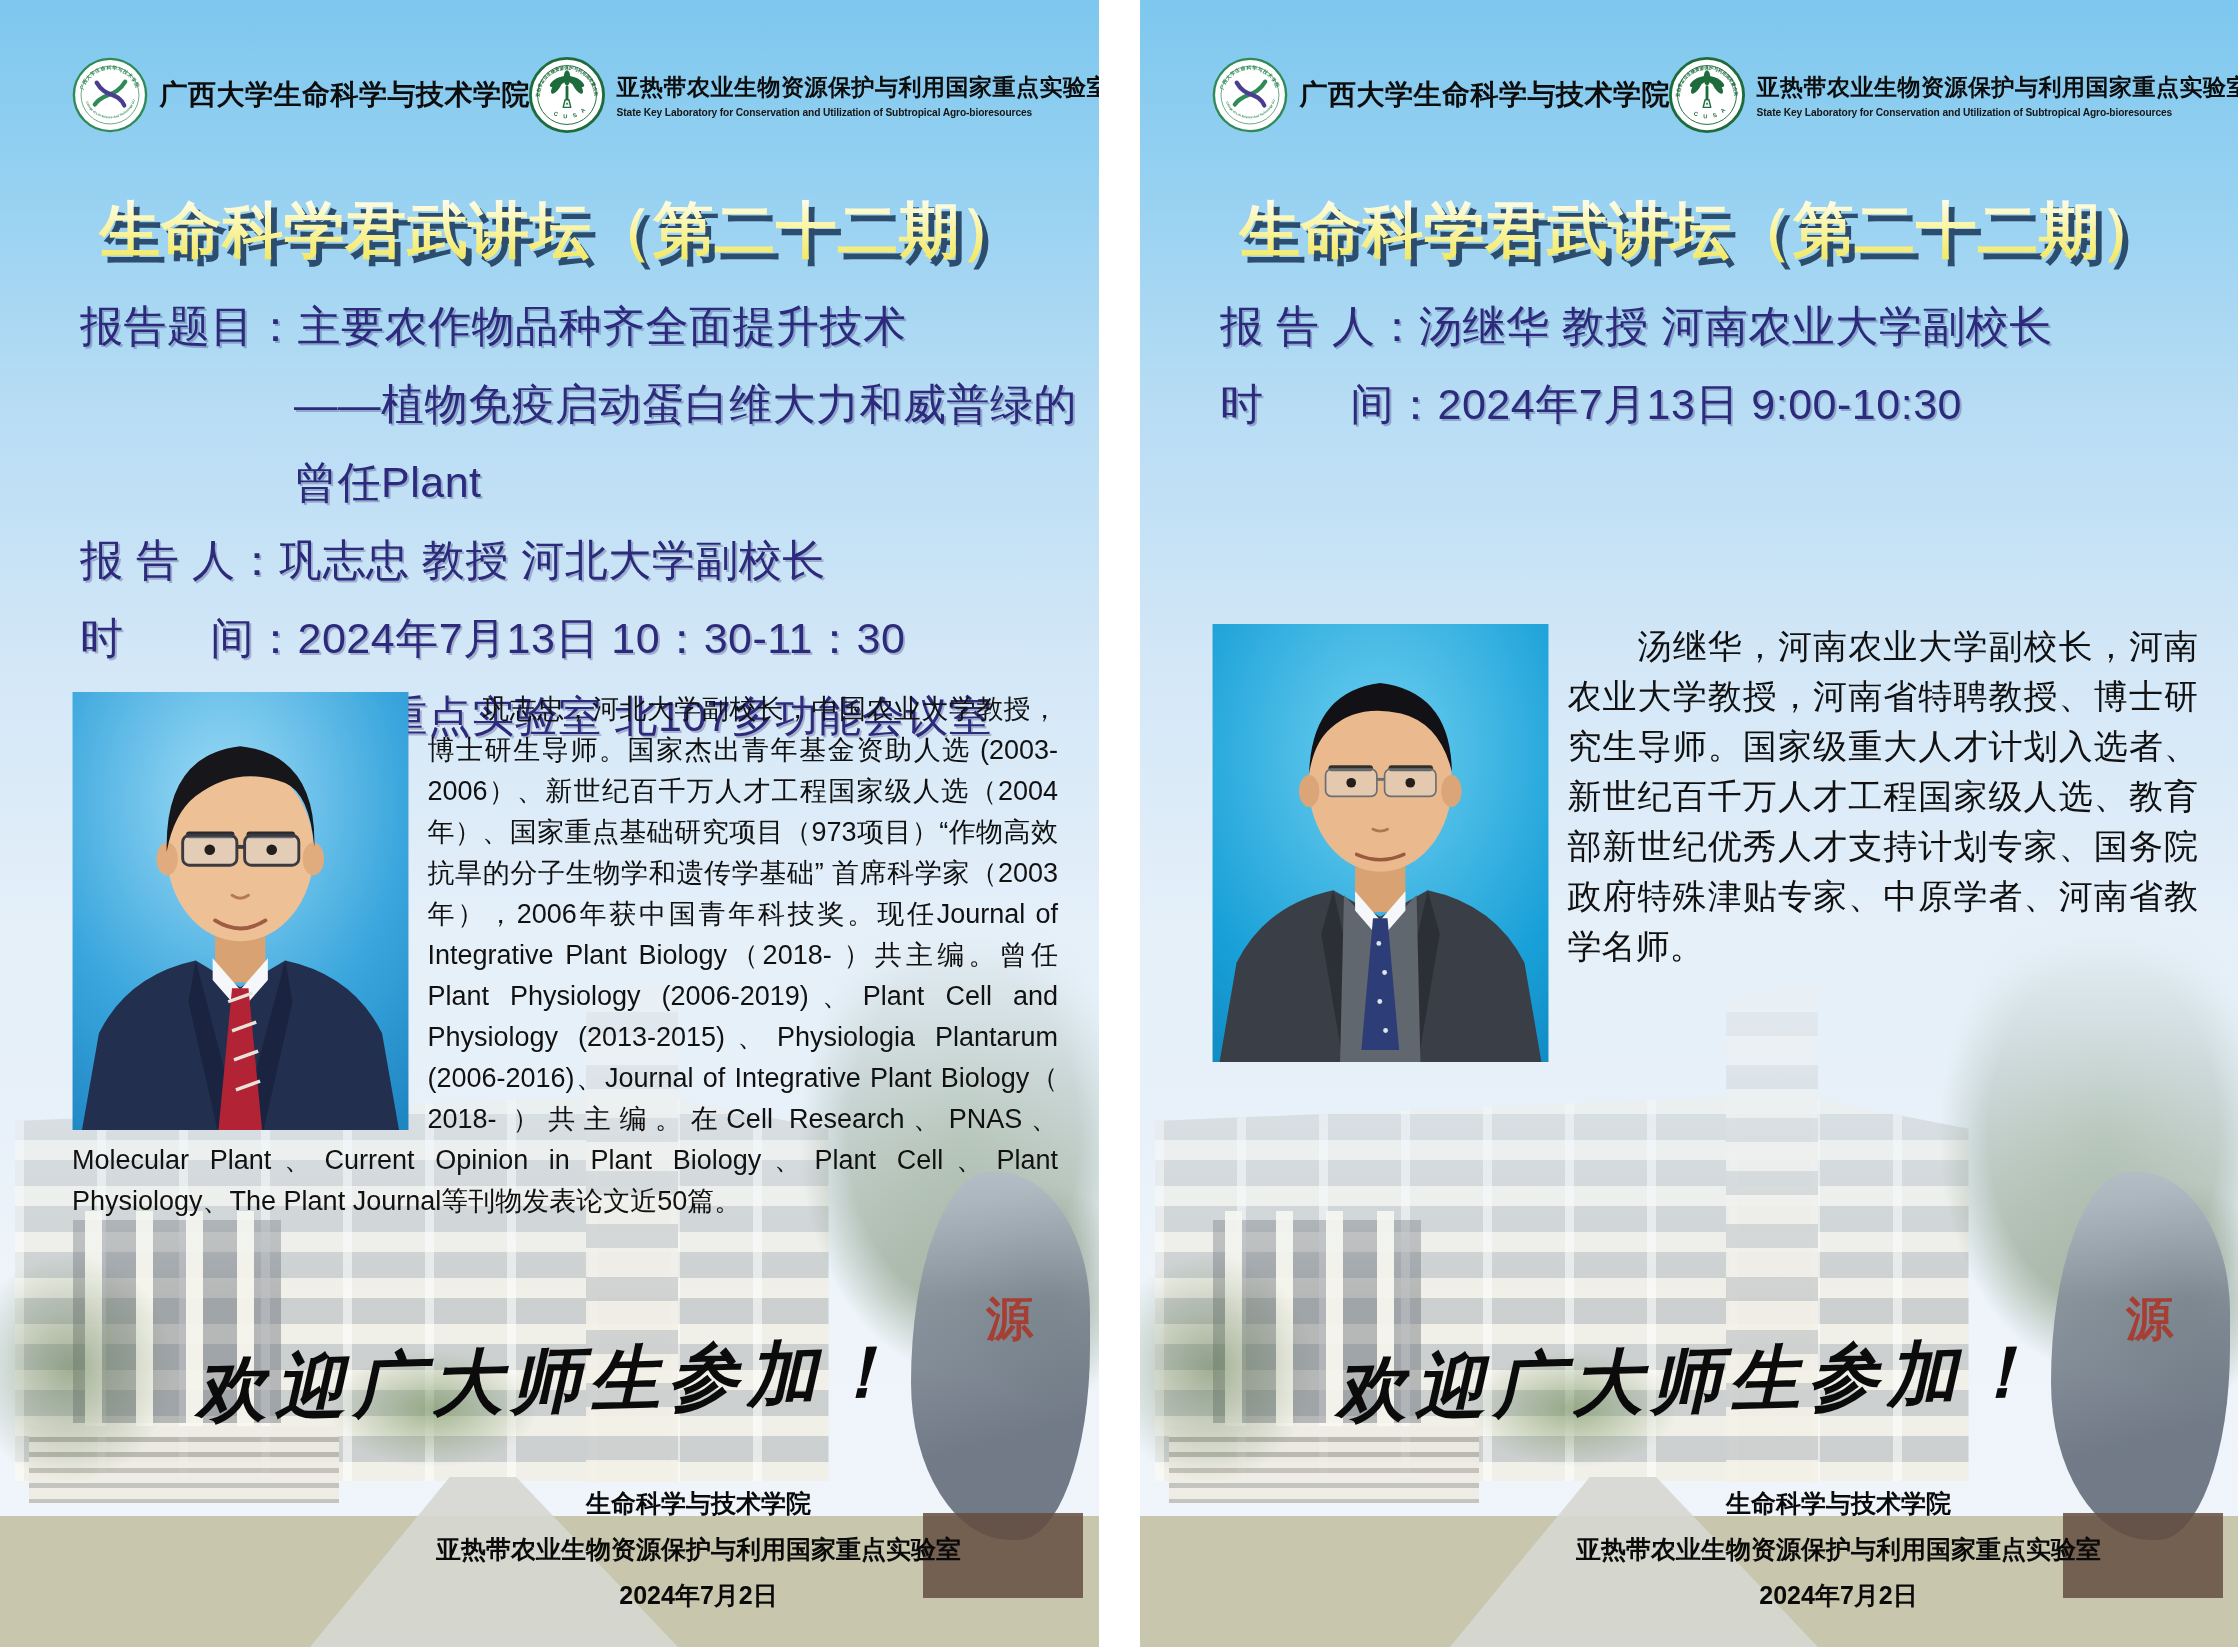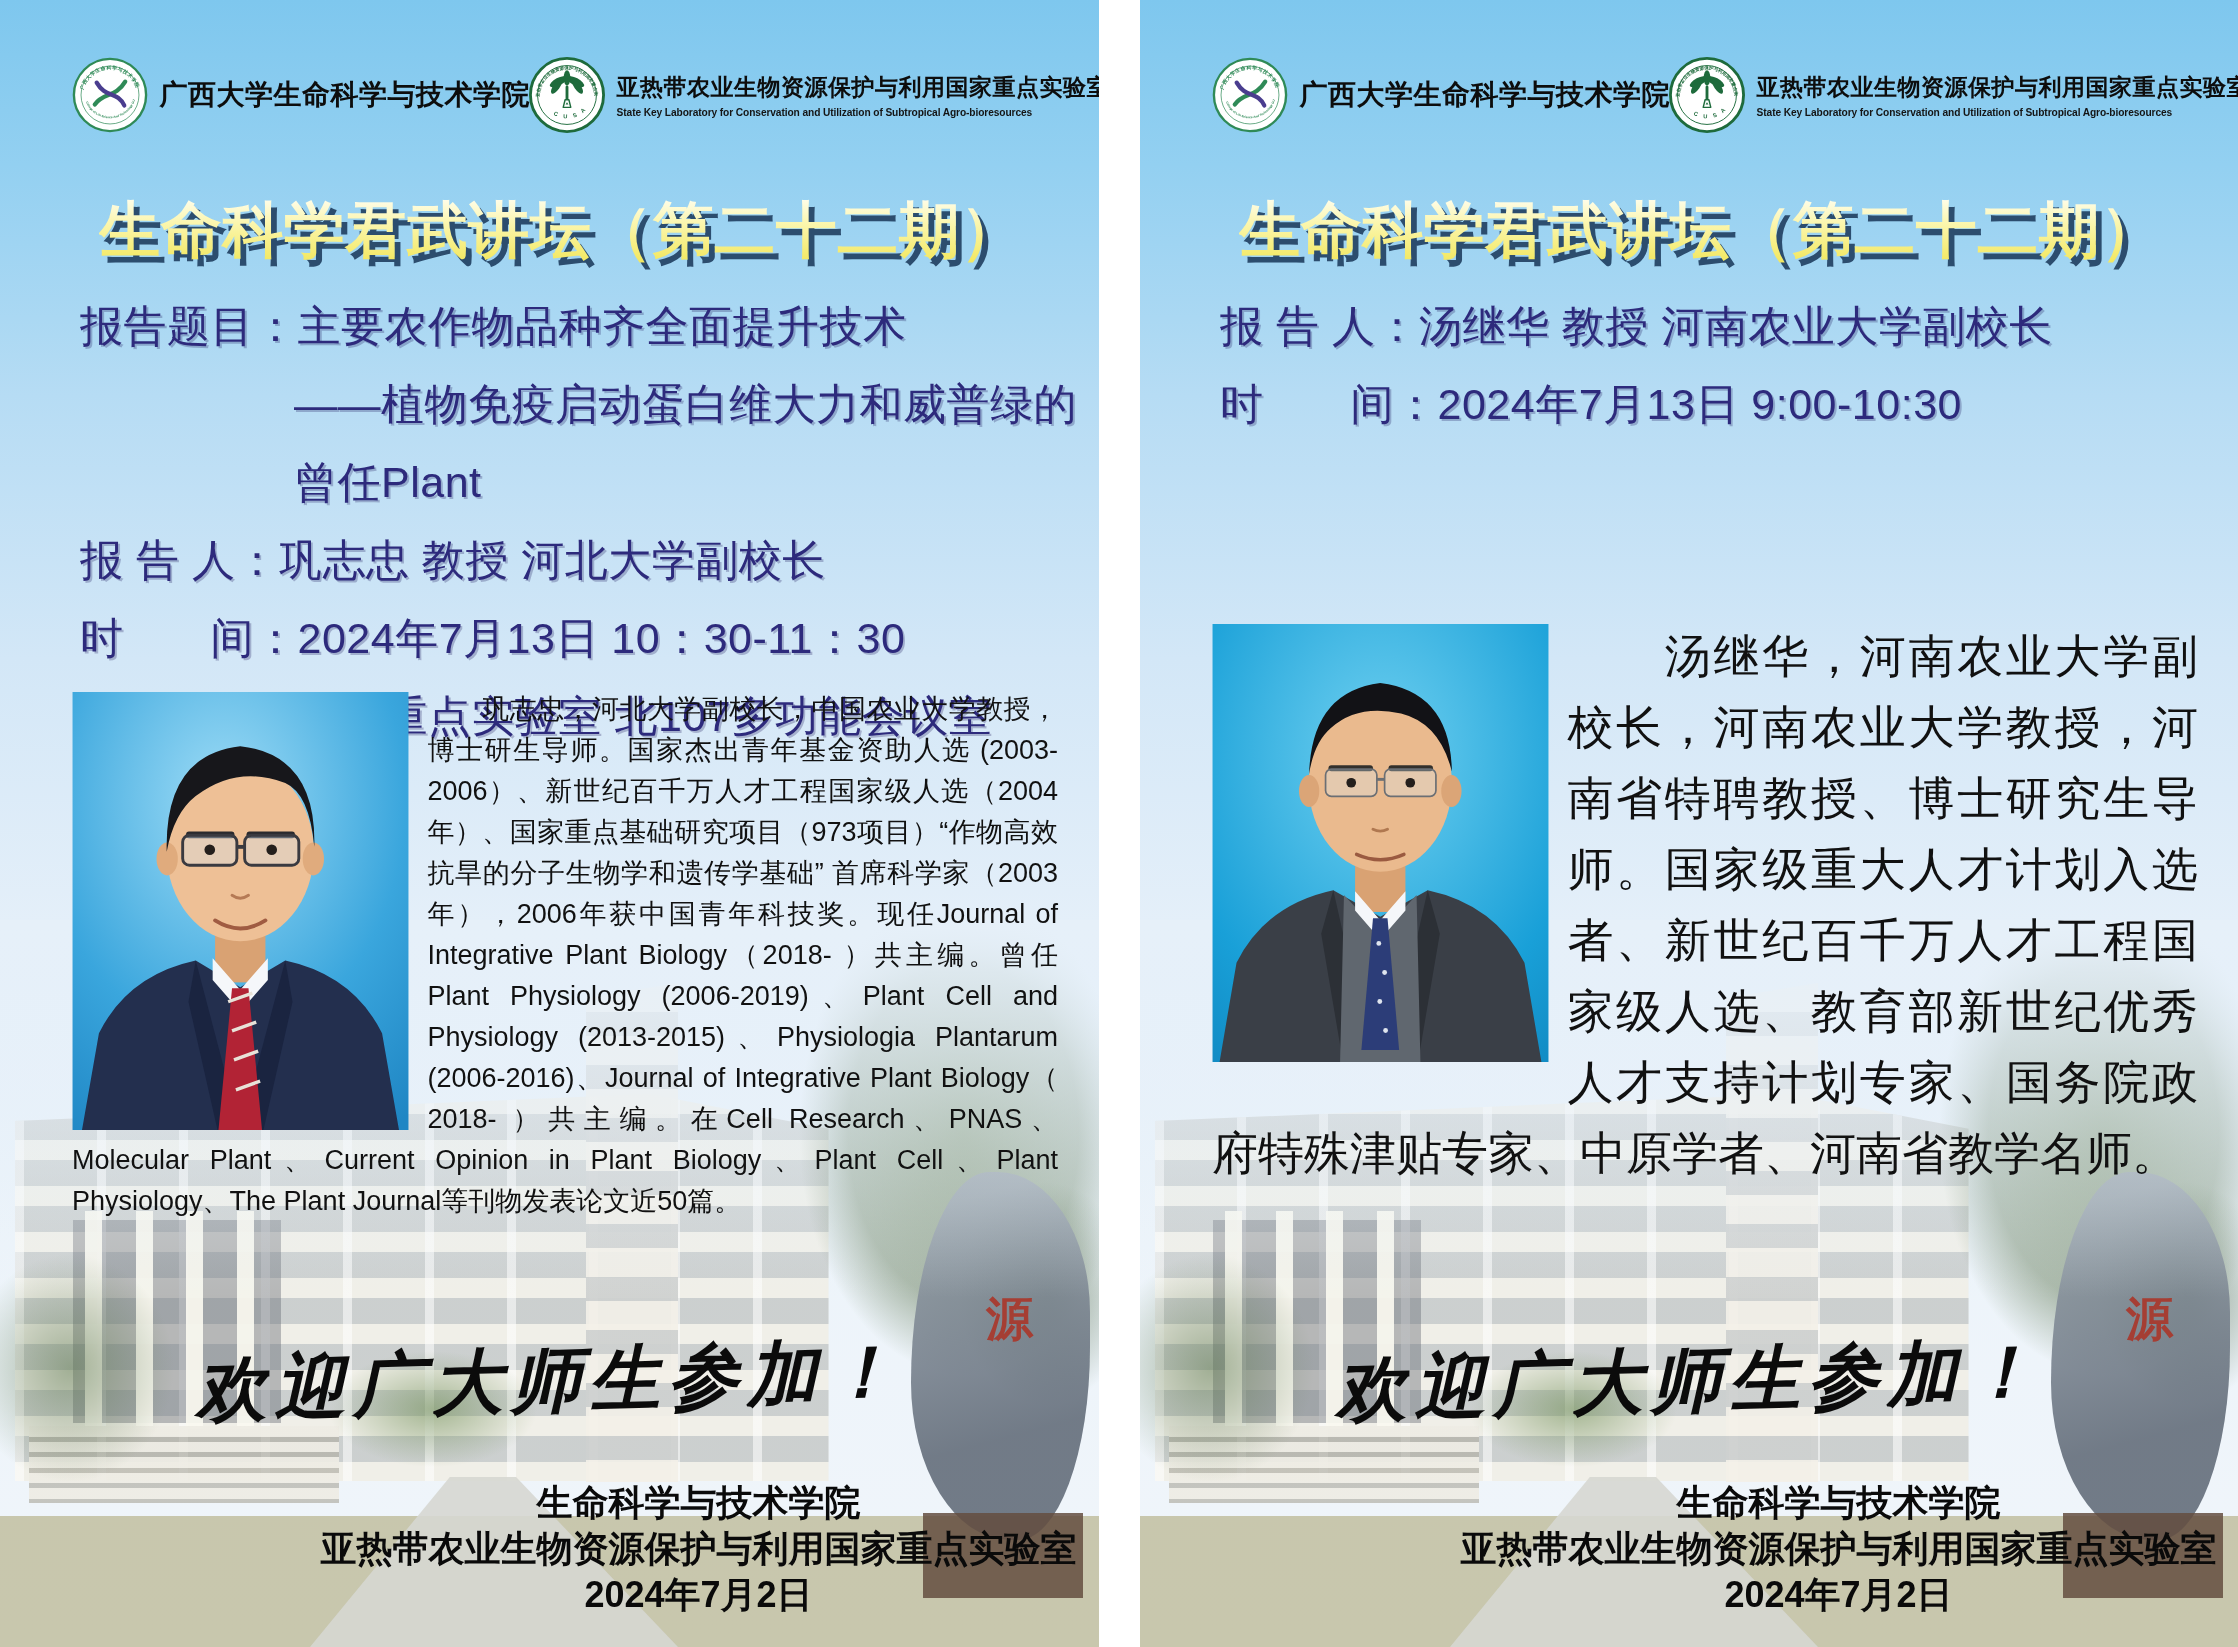--- a/index.html
+++ b/index.html
@@ -87,31 +87,31 @@
   
   .info{position:absolute;top:298px;left:72px;right:29px;z-index:3;
     color:#2d2a7c;font-weight:normal;font-size:43px;
     text-shadow:1.9px 2.4px 0 rgba(35,32,96,.28);margin-left:8px;}
   .info-row,.info-cont{margin-bottom:20px;white-space:nowrap;letter-spacing:0.5px;}
   .info-cont{padding-left:214px;}
 
   
   .bio{position:absolute;left:72px;right:41px;z-index:3;color:#111;text-align:justify;}
   .poster--left .bio{top:689px;font-size:27px;line-height:41px;}
-  .poster--right .bio{top:621px;font-size:46px;line-height:71px;}
+  .poster--right .bio{top:621px;font-size:34px;line-height:50px;}
   .photo{float:left;width:337px;height:438px;margin:2.9px 18.4px 8.7px 0;}
 
   
   .welcome{position:absolute;top:1334px;left:0;width:100%;text-align:center;z-index:4;
     font-family:"DejaVu Serif",serif;font-style:italic;font-weight:bold;
     font-size:71px;letter-spacing:7.7px;color:#0b0b0b;transform:rotate(-1.5deg);white-space:nowrap;}
 
   
   .footer{position:absolute;top:1480px;left:0;width:100%;text-align:center;z-index:4;
-    font-weight:bold;color:#0a0a0a;font-size:36px;line-height:46px;transform:translateX(149px);white-space:nowrap;}
+    font-weight:bold;color:#0a0a0a;font-size:25px;line-height:46px;transform:translateX(149px);white-space:nowrap;}
 </style>
 </head>
 <body>
 
 <svg width="0" height="0" style="position:absolute" aria-hidden="true">
   <defs>
     <path id="arcTop" d="M 22,84 A 58,58 0 0 1 138,84" fill="none"></path>
     <path id="arcBot" d="M 28,92 A 55,55 0 0 0 132,92" fill="none"></path>
     <radialGradient id="bgPhotoL" cx="45%" cy="25%" r="90%">
       <stop offset="0%" stop-color="#9edcf6"></stop>

